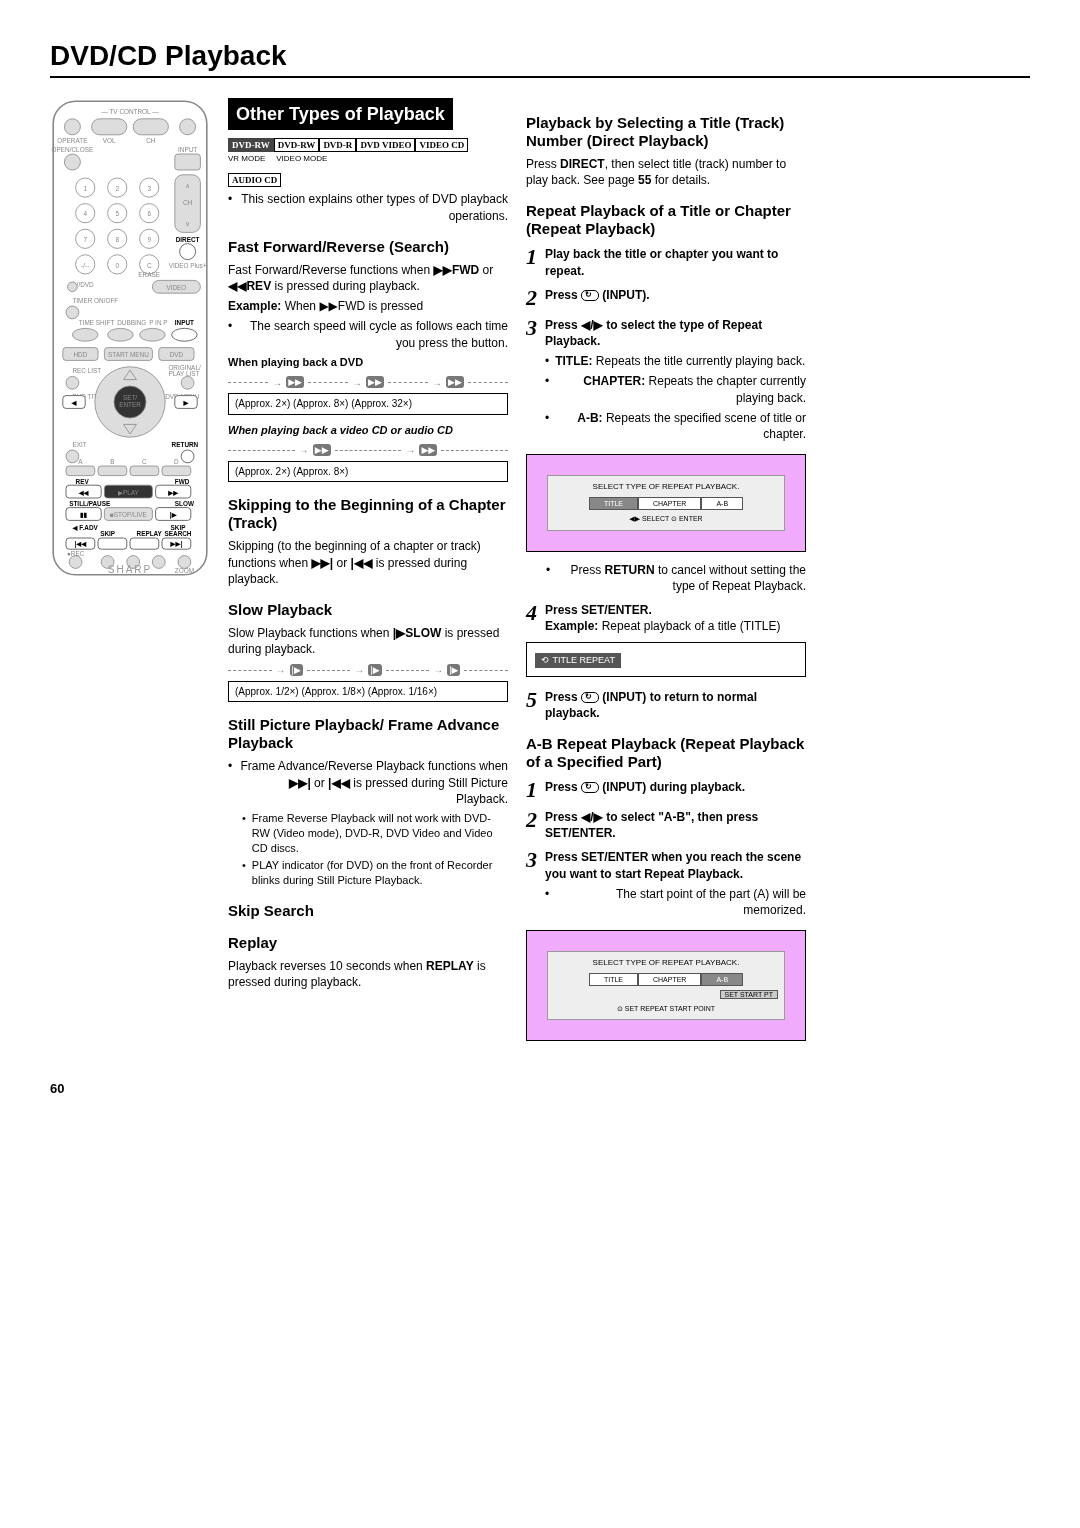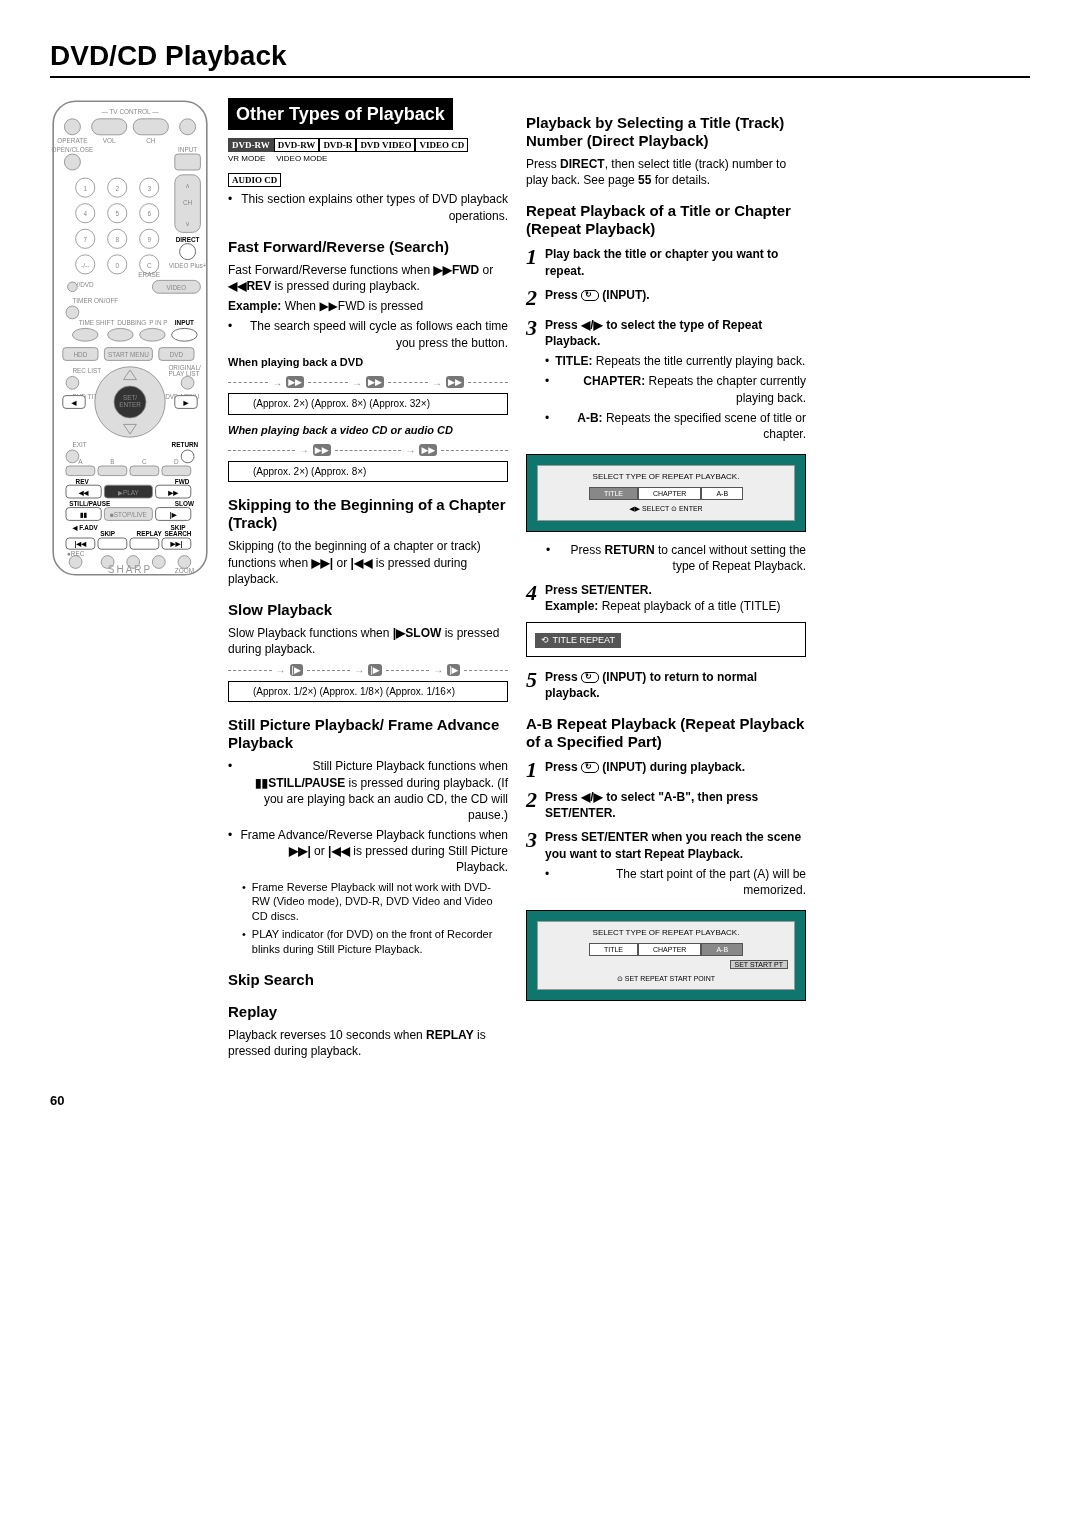--- a/index.html
+++ b/index.html
@@ -135,21 +135,21 @@
     font-weight: 900;
     font-size: 15px;
     margin: 14px 0 6px 0;
     line-height: 1.2;
   }
   .p {
     margin: 4px 0;
   }
   .diagram-box {
     border: 1px solid #000;
-    padding: 3px 24px;
+    padding: 3px 6px;
     font-size: 10px;
     margin: 4px 0 8px 0;
   }
   .flow-row {
     display: flex;
     align-items: center;
     gap: 4px;
     font-size: 10px;
     margin: 6px 0 2px 0;
   }
@@ -178,23 +178,23 @@
     font-weight: bold;
     font-style: italic;
     line-height: 1;
     flex-shrink: 0;
   }
   .step-body {
     flex: 1;
   }
   .osd-box {
     border: 1px solid #000;
-    background: #0f766e;
+    background: #f0abfc;
     margin: 6px 0 10px 0;
-    padding: 10px;
+    padding: 20px;
   }
   .osd-inner {
     background: #eee;
     border: 1px solid #999;
     padding: 6px;
   }
   .osd-title {
     text-align: center;
     font-size: 8px;
     margin-bottom: 4px;
@@ -484,23 +484,20 @@
         <span class="ff-badge">|▶</span>
     <div class="flow-dash"></div>
         <span class="flow-arrow">→</span>
         <span class="ff-badge">|▶</span>
     <div class="flow-dash"></div>
   </div>
   <div class="diagram-box">(Approx. 1/2×) (Approx. 1/8×) (Approx. 1/16×)</div>
 
   <div class="h3">Still Picture Playback/ Frame Advance Playback</div>
   <div class="bullet">
-        <span>Still Picture Playback functions when <b class="sym">▮▮STILL/PAUSE</b> is pressed during playback. (If you are playing back an audio CD, the CD will pause.)</span>
-      </div>
-  <div class="bullet">
         <span>Frame Advance/Reverse Playback functions when <b class="sym">▶▶|</b> or <b class="sym">|◀◀</b> is pressed during Still Picture Playback.</span>
       </div>
   <div class="bullet-nested">
         <span>Frame Reverse Playback will not work with DVD-RW (Video mode), DVD-R, DVD Video and Video CD discs.</span>
       </div>
   <div class="bullet-nested">
         <span>PLAY indicator (for DVD) on the front of Recorder blinks during Still Picture Playback.</span>
       </div>
 
   <div class="h3">Skip Search</div>

